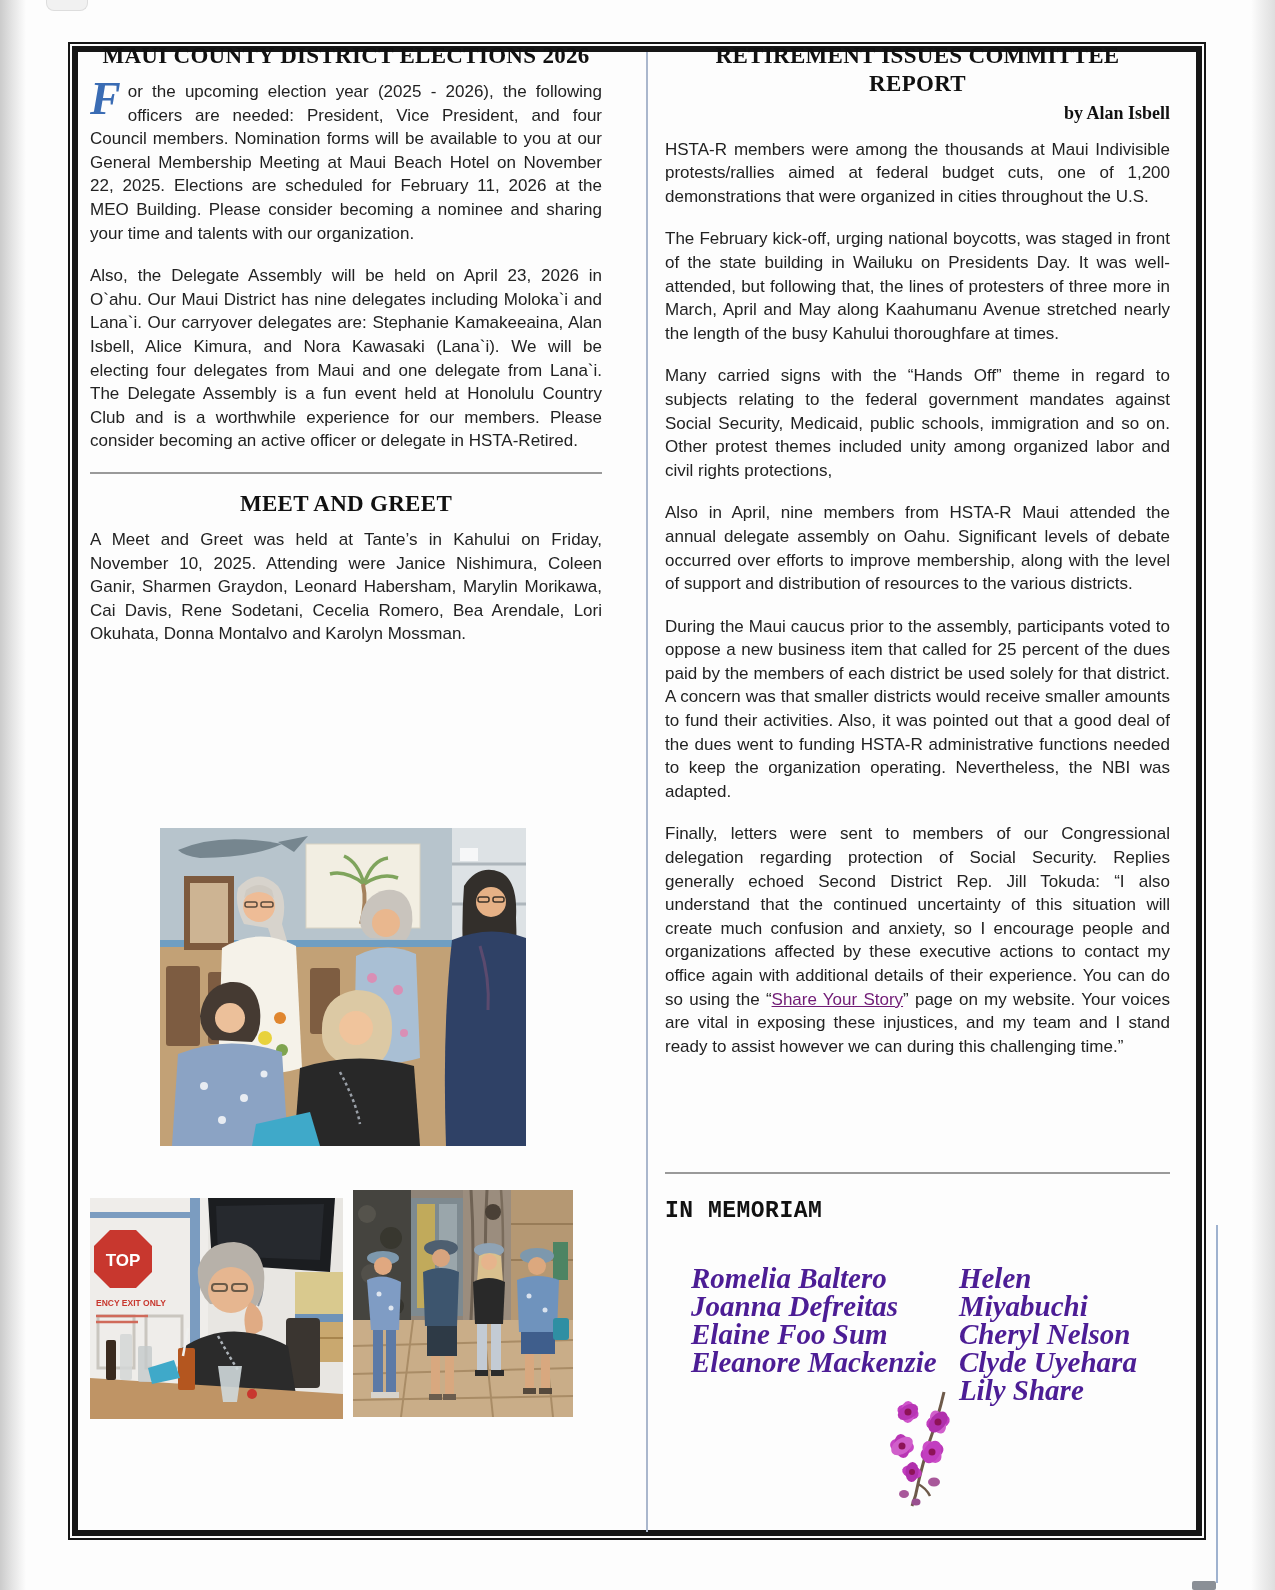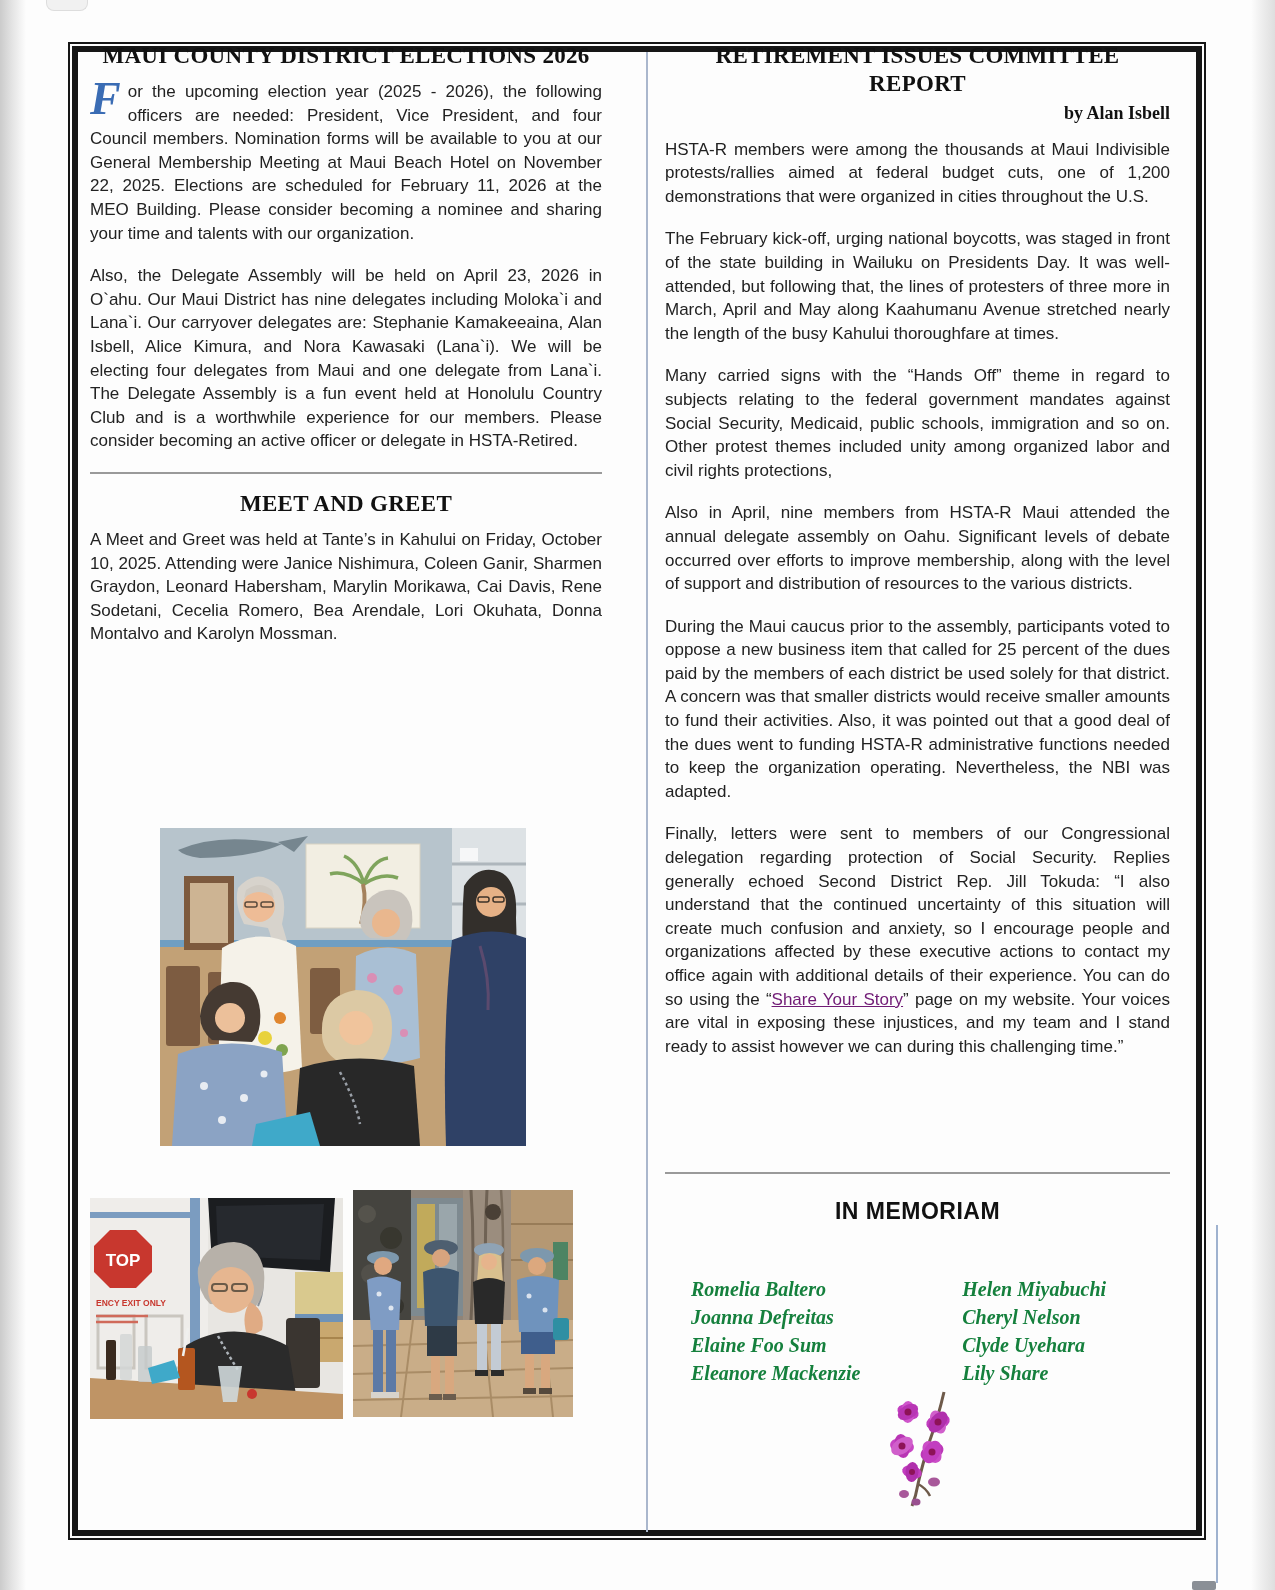--- a/index.html
+++ b/index.html
@@ -37,26 +37,26 @@
   .subhead{margin-top:16px;}
   a.story-link{color:#701a75;text-decoration:underline;cursor:pointer;}
   
   .photo{position:absolute;display:block;}
   .photo1{left:160px;top:828px;width:366px;height:318px;}
   .photo2{left:90px;top:1198px;width:253px;height:221px;}
   .photo3{left:353px;top:1190px;width:220px;height:227px;}
   
   .memoriam{position:absolute;left:665px;top:1172px;width:505px;}
   .memoriam .rule{margin:0 0 24px 0;}
-  .mem-title{font-family:Liberation Sans, sans-serif;font-weight:bold;font-size:23px;
-     letter-spacing:.5px;text-align:center;margin:0 0 34px 0;color:#111;}
+  .mem-title{font-family:Liberation Mono, monospace;font-weight:bold;font-size:23px;
+     letter-spacing:.5px;margin:0 0 34px 0;color:#111;}
   .mem-cols{display:flex;}
-  .mem-list{list-style:none;margin:16px;padding:0;
+  .mem-list{list-style:none;margin:6px;padding:0;
      font-family:"Liberation Serif",serif;font-weight:bold;font-style:italic;
-     font-size:20px;line-height:28px;color:#15803d;}
+     font-size:29px;line-height:28px;color:#4c1d95;}
   .mem-list.left{margin-left:26px;width:262px;}
   .mem-list.right{width:210px;}
   .orchid{position:absolute;left:882px;top:1388px;width:84px;height:124px;}
 </style>
 </head>
 <body>
 
 <div class="edge-left"></div>
 <div class="edge-right"></div>
 <div class="corner-tab"></div>
@@ -67,21 +67,21 @@
   <div class="frame-inner"></div>
 </div>
 <div class="col-divider"></div>
 
 <div class="col left-col">
   <h1>MAUI COUNTY DISTRICT ELECTIONS 2026</h1>
   <p><span class="dropcap">F</span><span>or the upcoming election year (2025 - 2026), the following officers are needed: President, Vice President, and four Council members. Nomination forms will be available to you at our General Membership Meeting at Maui Beach Hotel on November 22, 2025.  Elections are scheduled for February 11, 2026 at the MEO Building. Please consider becoming a nominee and sharing your time and talents with our organization.</span></p>
   <p>Also, the Delegate Assembly will be held on April 23, 2026 in O`ahu. Our Maui District has nine delegates including Moloka`i and Lana`i. Our carryover delegates are: Stephanie Kamakeeaina, Alan Isbell, Alice Kimura, and Nora Kawasaki (Lana`i).  We will be electing four delegates from Maui and one delegate from Lana`i. The Delegate Assembly is a fun event held at Honolulu Country Club and is a worthwhile experience for our members. Please consider becoming an active officer or delegate in HSTA-Retired.</p>
   <hr class="rule">
   <h1 class="subhead">MEET AND GREET</h1>
-  <p>A Meet and Greet was held at Tante’s in Kahului on Friday, October 10, 2025.   Attending were Janice Nishimura, Coleen Ganir, Sharmen Graydon, Leonard Habersham, Marylin Morikawa, Cai Davis, Rene Sodetani, Cecelia Romero, Bea Arendale, Lori Okuhata, Donna Montalvo and Karolyn Mossman.</p>
+  <p>A Meet and Greet was held at Tante’s in Kahului on Friday, November 10, 2025.   Attending were Janice Nishimura, Coleen Ganir, Sharmen Graydon, Leonard Habersham, Marylin Morikawa, Cai Davis, Rene Sodetani, Cecelia Romero, Bea Arendale, Lori Okuhata, Donna Montalvo and Karolyn Mossman.</p>
 </div>
 
 <svg class="photo photo1" viewBox="0 0 366 318">
   <rect width="366" height="318" fill="#b7c4cc"></rect>
   <rect y="112" width="366" height="7" fill="#6f9ec2"></rect>
   <rect y="119" width="366" height="199" fill="#c2a176"></rect>
   <g fill="#6d4c34" opacity="0.8">
     <rect x="6" y="138" width="34" height="80" rx="3"></rect>
     <rect x="48" y="144" width="30" height="72" rx="3"></rect>
     <rect x="150" y="140" width="30" height="66" rx="3"></rect>

